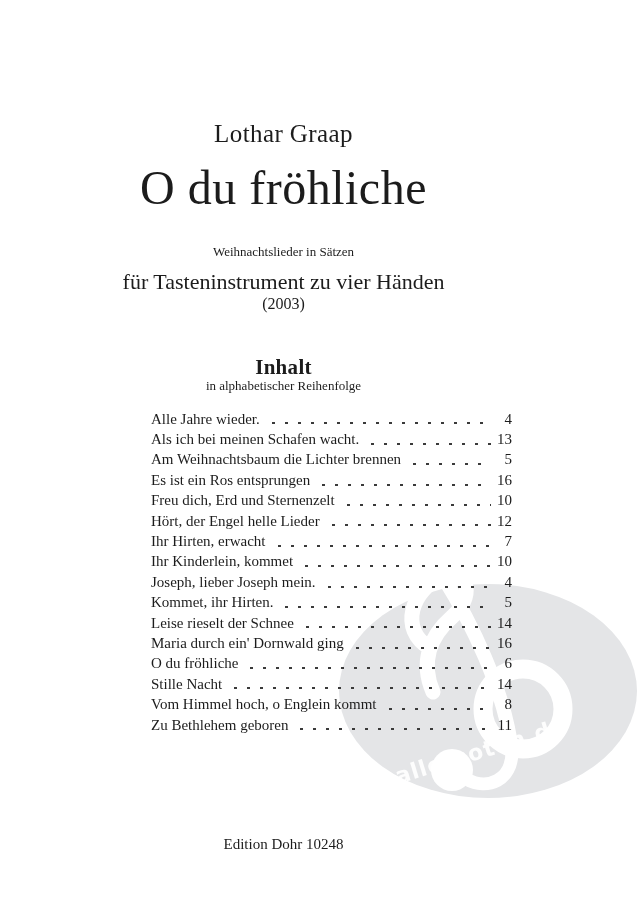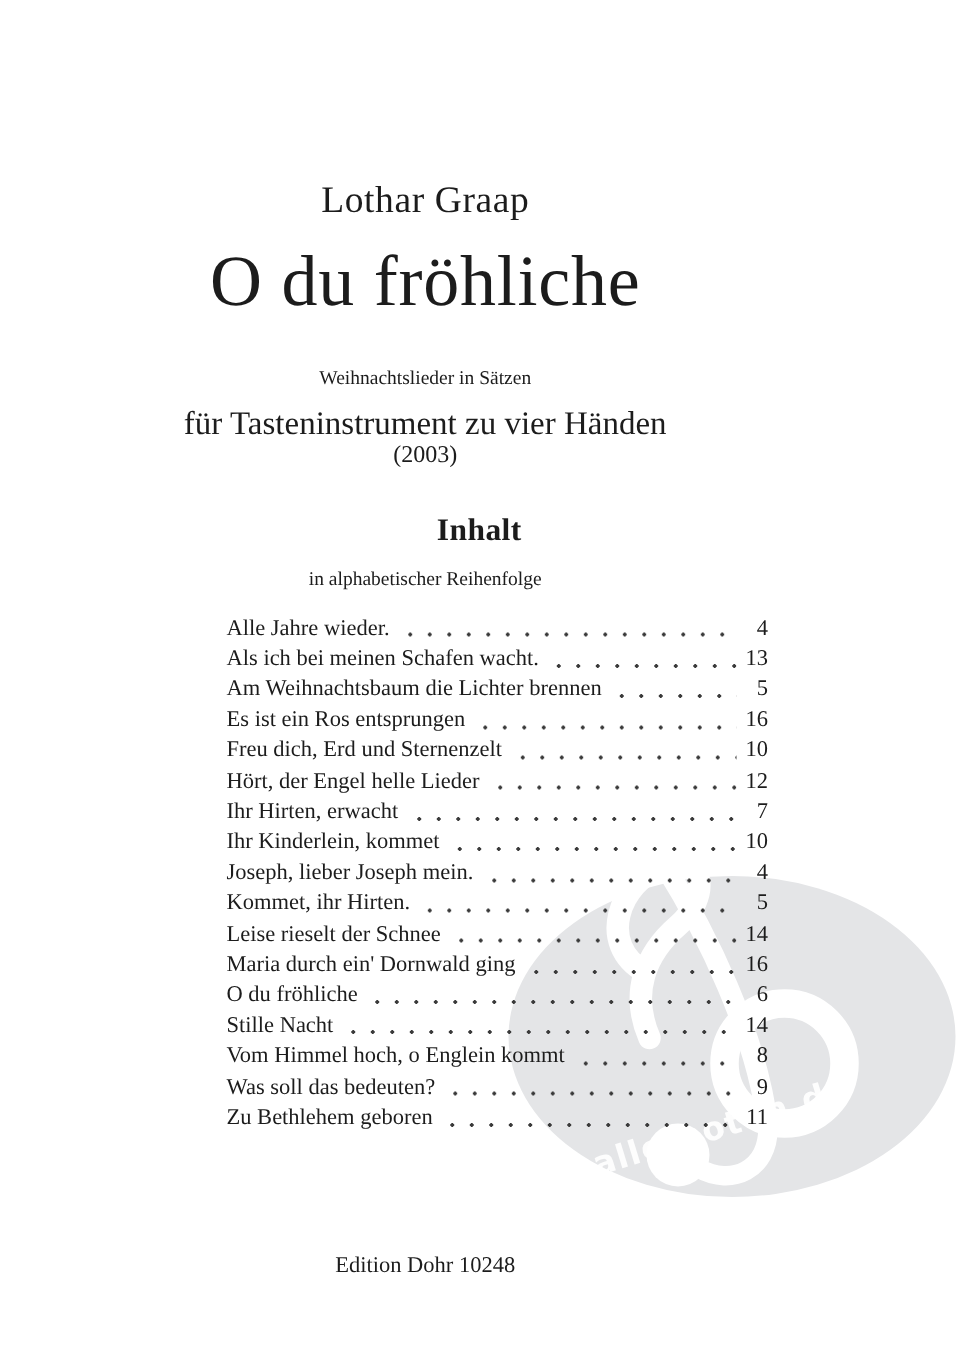--- a/index.html
+++ b/index.html
@@ -15,21 +15,21 @@
   .content { position:absolute; top:0; left:0; width:640px; height:905px; z-index:1; }
 
   .centered { position:absolute; left:0; width:567px; text-align:center; }
 
   .author      { top:120px; font-size:25px; letter-spacing:0.4px; }
   .main-title  { top:160px; font-size:48px; letter-spacing:0.5px; }
   .subtitle-1  { top:244px; font-size:13px; }
   .subtitle-2  { top:269px; font-size:22px; }
   .year        { top:295px; font-size:16px; }
 
-  .toc-heading     { top:341px; font-size:21px; font-weight:bold; letter-spacing:0.3px;padding-left:36px; }
+  .toc-heading     { top:355px; font-size:21px; font-weight:bold; letter-spacing:0.3px; }
   .toc-subheading  { top:378px; font-size:13px; }
 
   .toc {
     position:absolute;
     top:409px; left:130px;
     width:382px;
   }
   .toc-row {
     display:flex;
     align-items:center;
@@ -175,25 +175,20 @@
           <span class="toc-dots"></span>
           <span class="toc-page">14</span>
         </div>
 
         <div class="toc-row">
           <span class="toc-title">Vom Himmel hoch, o Englein kommt</span>
           <span class="toc-dots"></span>
           <span class="toc-page">8</span>
         </div>
 
-        <div class="toc-row">
-          <span class="toc-title">Was soll das bedeuten?</span>
-          <span class="toc-dots"></span>
-          <span class="toc-page">9</span>
-        </div>
 
         <div class="toc-row">
           <span class="toc-title">Zu Bethlehem geboren</span>
           <span class="toc-dots"></span>
           <span class="toc-page">11</span>
         </div>
       </div>
 
     <div class="centered footer">Edition Dohr 10248</div>
 

